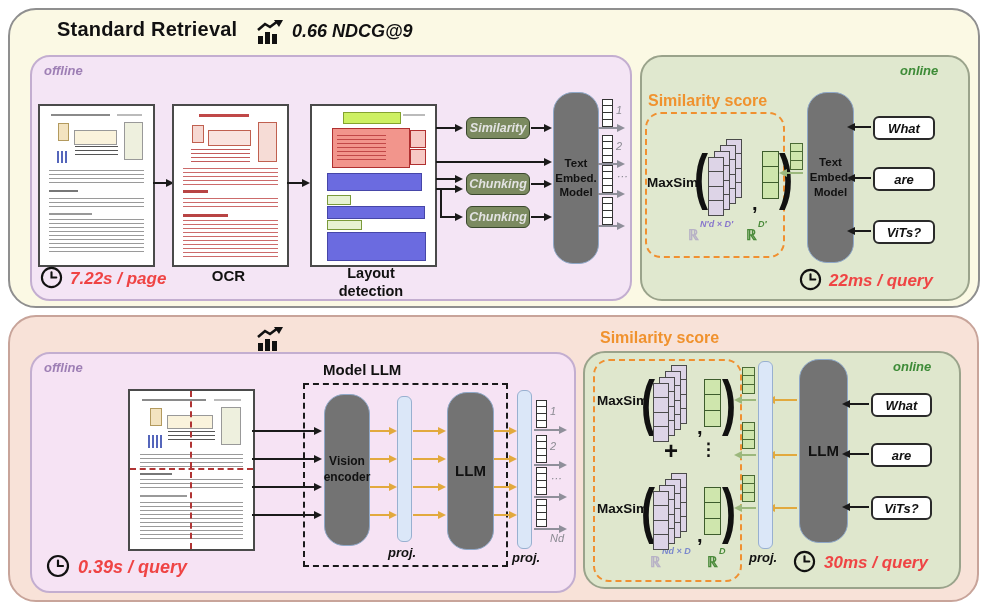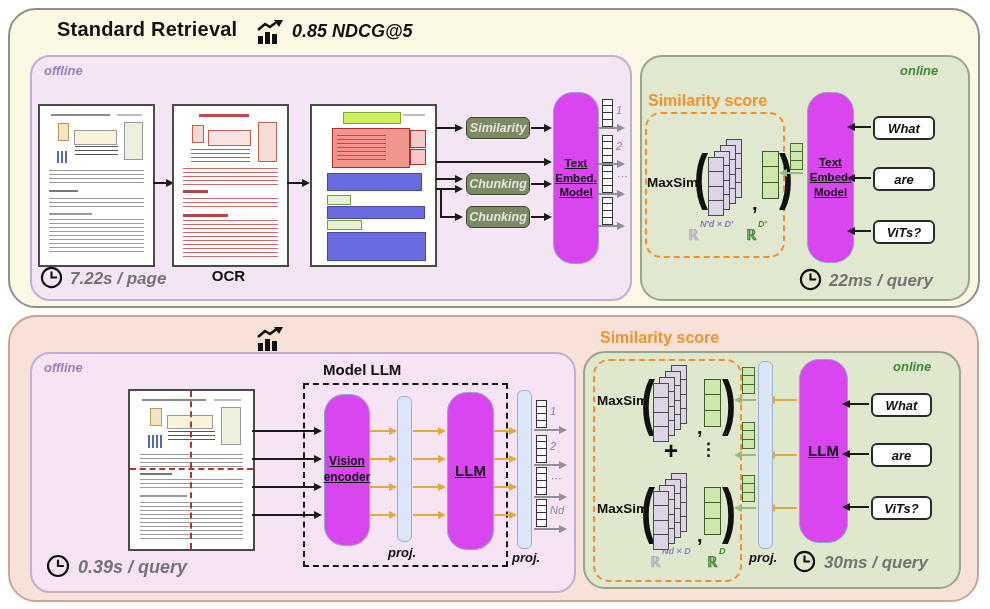--- a/index.html
+++ b/index.html
@@ -4,24 +4,24 @@
 <style>
   html,body{margin:0;padding:0;background:#fff;}
   #root{position:relative;width:990px;height:609px;background:#fff;
         font-family:"Liberation Sans",sans-serif;color:#111;overflow:hidden;}
   .abs{position:absolute;}
   .panel{position:absolute;border-radius:28px;}
   .sec-title{position:absolute;font-size:20px;font-weight:800;letter-spacing:.2px;}
   .ndcg{position:absolute;font-size:18px;font-weight:700;font-style:italic;}
   .zone-label{position:absolute;font-size:13px;font-weight:700;font-style:italic;}
   .sim-title{position:absolute;font-size:16px;font-weight:800;color:#f0922e;}
-  .time{position:absolute;font-size:17px;font-weight:700;font-style:italic;color:#737373;}
-  .model{position:absolute;background:#d946ef;border:1.5px solid #8fa8c8;border-radius:20px;
+  .time{position:absolute;font-size:17px;font-weight:700;font-style:italic;color:#ef4444;}
+  .model{position:absolute;background:#737373;border:1.5px solid #8fa8c8;border-radius:20px;
          display:flex;align-items:center;justify-content:center;text-align:center;
-         font-weight:700;font-size:11.5px;line-height:1.3;text-decoration:underline;}
+         font-weight:700;font-size:11.5px;line-height:1.3;}
   .projbar{position:absolute;background:#dbe7f8;border:1.5px solid #98b0d0;border-radius:6px;}
   .projlab{position:absolute;font-size:13px;font-style:italic;font-weight:600;}
   .chunk{position:absolute;width:62px;height:20px;background:#7b8a60;border:1.5px solid #39472c;
          border-radius:6px;color:#e3e3e3;font-style:italic;font-size:12.5px;font-weight:600;
          display:flex;align-items:center;justify-content:center;}
   .qbox{position:absolute;width:58px;height:20px;background:#fff;border:2px solid #2a2a2a;border-radius:6px;
         display:flex;align-items:center;justify-content:center;font-weight:700;font-style:italic;font-size:13px;}
   
   .ar{position:absolute;height:0;border-top:2px solid #1a1a1a;}
   .ar::after{content:"";position:absolute;right:-7px;top:-5px;width:0;height:0;
@@ -70,21 +70,21 @@
   <div class="panel" style="left:8px;top:8px;width:968px;height:296px;background:#fbf9e4;border:2px solid #8f8f8f;"></div>
 
   <div class="sec-title" style="left:57px;top:18px;">Standard Retrieval</div>
   <svg class="abs" style="left:257px;top:20px;" width="27" height="24" viewBox="0 0 27 24">
     <rect x="1" y="16" width="5" height="8" fill="#111"></rect>
       <rect x="8" y="12" width="5" height="12" fill="#111"></rect>
     <rect x="15" y="14" width="5" height="10" fill="#111"></rect>
     <path d="M1 10 L8 4 L13 7 L21 1" stroke="#111" stroke-width="2.6" fill="none"></path>
     <polygon points="17,0 26,0 22,7" fill="#111"></polygon>
   </svg>
-  <div class="ndcg" style="left:292px;top:21px;">0.85 NDCG@5</div>
+  <div class="ndcg" style="left:292px;top:21px;">0.66 NDCG@9</div>
 
   <div class="panel" style="left:30px;top:55px;width:598px;height:242px;background:#f4e5f5;border:2px solid #c3aed0;border-radius:20px;"></div>
   <div class="zone-label" style="left:44px;top:63px;color:#9e7fb5;">offline</div>
 
   <div class="page" style="left:38px;top:104px;width:113px;height:159px;">
     <div class="el" style="left:10%;top:5%;width:52%;height:2px;background:#8a8a8a;"></div>
     <div class="el" style="left:68%;top:5%;width:22%;height:2px;background:#bbb;"></div>
     <div class="el" style="left:16%;top:11%;width:8%;height:10%;background:#f3e3c0;border:1px solid #b39a5e;"></div>
     <div class="el" style="left:30%;top:15%;width:36%;height:8%;background:#faf3dc;border:1px solid #999;"></div>
     <div class="el lines" style="left:31%;top:25%;width:38%;height:7%;color:#555;"></div>
@@ -125,20 +125,24 @@
     <div class="el" style="left:12%;top:72%;width:27%;height:5%;background:#e7f2d2;border:1px solid #7a9a3a;"></div>
     <div class="el" style="left:12%;top:79%;width:79%;height:17%;background:#6b6be0;border:1px solid #4646a8;"></div>
   </div>
 
   <svg class="clock" style="left:40px;top:266px;" width="23" height="23" viewBox="0 0 24 24">
     <circle cx="12" cy="12" r="10" fill="none" stroke="#111" stroke-width="2.2"></circle>
     <path d="M12 6.5 V12 H17" fill="none" stroke="#111" stroke-width="2.2" stroke-linecap="round"></path>
   </svg>
   <div class="time" style="left:70px;top:269px;font-weight:600;">7.22s / page</div>
   <div class="abs" style="left:196px;top:267px;width:65px;text-align:center;font-size:15px;font-weight:800;">OCR</div>
+  <div class="abs" style="left:321px;top:264px;width:100px;text-align:center;font-size:14.5px;font-weight:800;line-height:1.25;">
+    <div>Layout</div>
+    <div>detection</div>
+  </div>
 
   <div class="chunk" style="left:466px;top:117px;">Similarity</div>
   <div class="chunk" style="left:466px;top:173px;">Chunking</div>
   <div class="chunk" style="left:466px;top:206px;">Chunking</div>
   <div class="ar" style="left:436px;top:127px;width:20px;"></div>
   <div class="ar" style="left:531px;top:127px;width:14px;"></div>
   <div class="ar" style="left:436px;top:161px;width:109px;"></div>
   <div class="ar" style="left:436px;top:178px;width:20px;"></div>
   <div class="ar" style="left:436px;top:188px;width:20px;"></div>
   <div class="ar" style="left:531px;top:183px;width:14px;"></div>
@@ -340,21 +344,21 @@
       <i></i>
     </div>
   <div class="toklab" style="left:550px;top:472px;">⋯</div>
   <div class="ar gray" style="left:534px;top:496px;width:26px;"></div>
   <div class="tv" style="left:536px;top:500px;">
       <i></i>
       <i></i>
       <i></i>
       <i></i>
     </div>
-  <div class="toklab" style="left:550px;top:504px;">Nd</div>
+  <div class="toklab" style="left:550px;top:532px;">Nd</div>
   <div class="ar gray" style="left:534px;top:528px;width:26px;"></div>
 
   <div class="sim-title" style="left:600px;top:329px;">Similarity score</div>
 
   <div class="panel" style="left:583px;top:351px;width:374px;height:234px;background:#dfe7cd;border:2px solid #9aa38b;border-radius:22px;"></div>
   <div class="zone-label" style="left:893px;top:359px;color:#3d8b37;">online</div>
 
   <div class="odash" style="left:593px;top:359px;width:145px;height:219px;"></div>
 
   <div class="mslab" style="left:597px;top:393px;">MaxSim</div>

